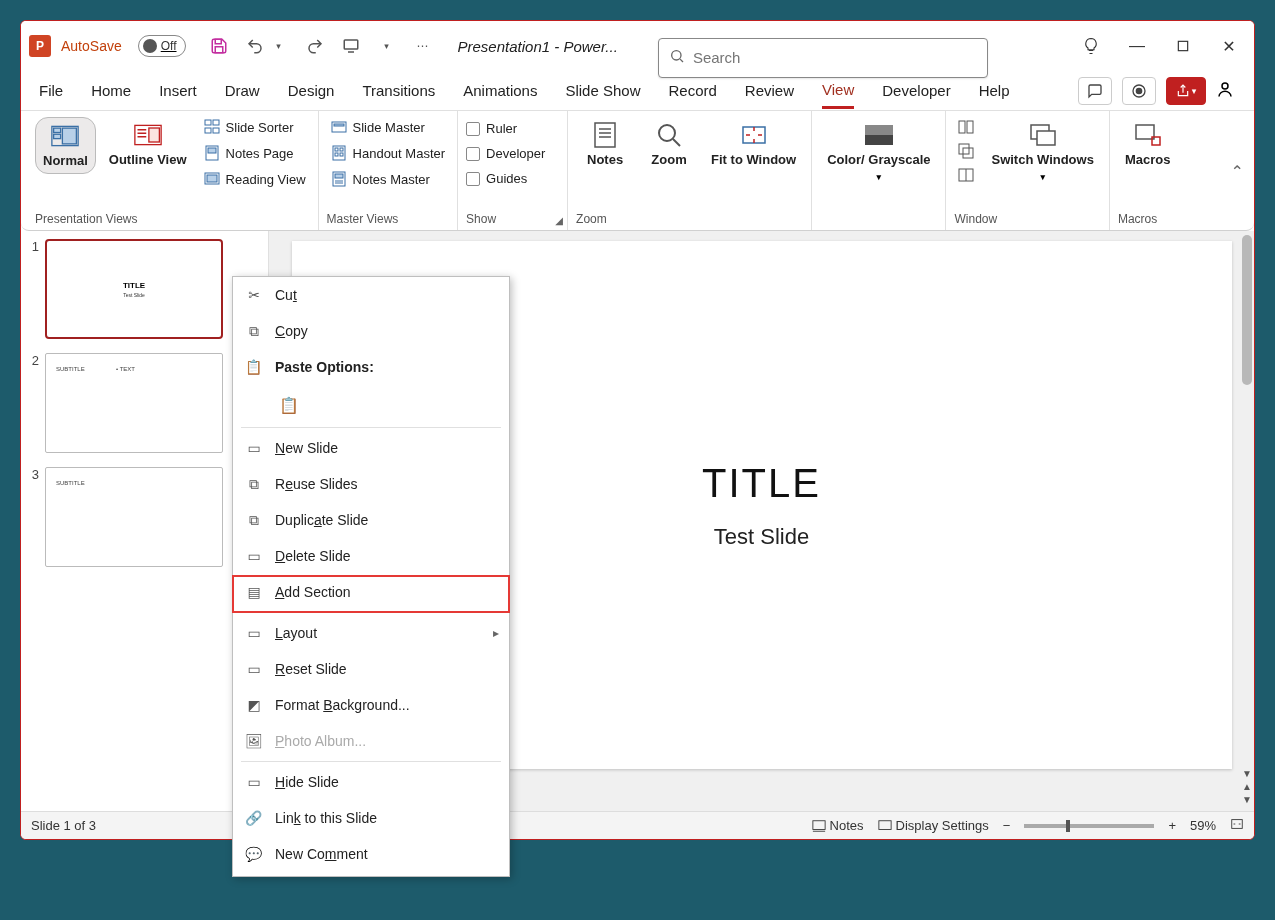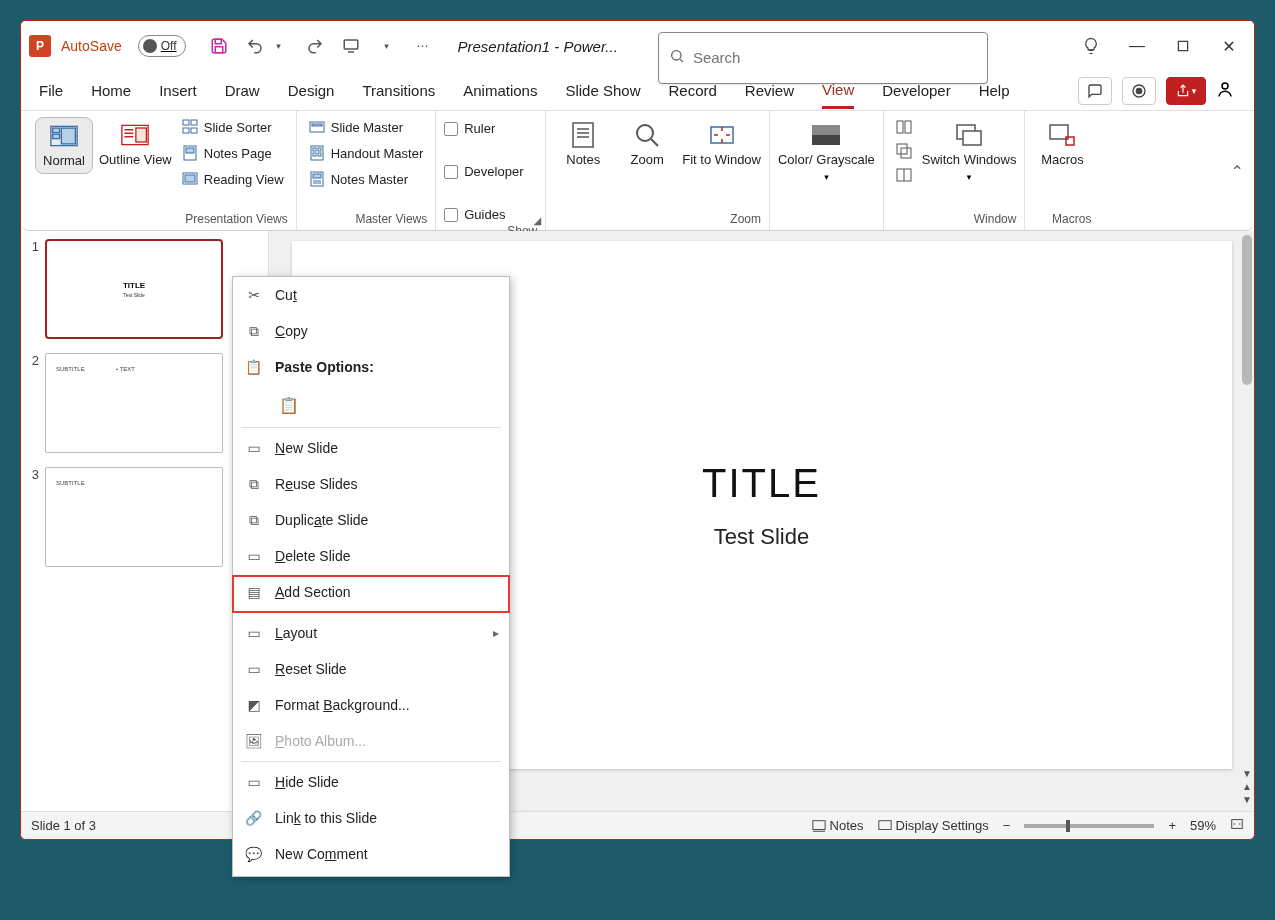--- a/index.html
+++ b/index.html
@@ -10,41 +10,41 @@
   .titlebar { display: flex; align-items: center; height: 50px; padding: 0 8px; gap: 10px; background: #fff; }
   .app-icon { width: 22px; height: 22px; background: #d04424; border-radius: 3px; display: flex; align-items: center; justify-content: center; color: #fff; font-size: 12px; font-weight: bold; }
   .autosave-label { font-size: 14px; color: #c2410c; }
   .autosave-toggle { display: inline-flex; align-items: center; border: 1px solid #888; border-radius: 12px; height: 22px; padding: 0 8px 0 4px; gap: 4px; margin-left: 6px; background: #fff; text-decoration: underline; }
   .autosave-toggle .knob { width: 14px; height: 14px; border-radius: 50%; background: #555; }
   .autosave-toggle .txt { font-size: 12px; color: #333; }
   .qa-icons { display: flex; align-items: center; gap: 18px; margin-left: 14px; }
   .qa-icons .ic { width: 18px; height: 18px; display: inline-flex; align-items: center; justify-content: center; color: #555; }
   .save-ic svg { color: #c32fa0; }
   .doc-title { font-size: 15px; color: #222; margin-left: 16px; font-style: italic; }
-  .search-box { margin-left: 30px; flex: 0 0 330px; height: 52px; border: 1px solid #888; border-radius: 4px; display: flex; align-items: center; padding: 0 10px; gap: 8px; color: #666; background: #fff; box-shadow: 0 1px 2px rgba(0,0,0,0.1); margin-top: 23px;}
+  .search-box { margin-left: 30px; flex: 0 0 330px; height: 40px; border: 1px solid #888; border-radius: 4px; display: flex; align-items: center; padding: 0 10px; gap: 8px; color: #666; background: #fff; box-shadow: 0 1px 2px rgba(0,0,0,0.1); margin-top: 23px;}
   .search-box input { border: none; outline: none; font-size: 15px; color: #666; flex: 1; background: transparent; }
   .title-right { margin-left: auto; display: flex; align-items: center; gap: 28px; padding-right: 8px; }
   .title-right .ic { width: 18px; height: 18px; display: inline-flex; align-items: center; justify-content: center; color: #333; }
   .close-ic { font-size: 16px; }
 
   
   .tabs-row { display: flex; align-items: center; height: 40px; padding: 0 18px; gap: 28px; border-bottom: 1px solid #e0e0e0; }
   .tab { font-size: 15px; color: #222; padding: 8px 0; cursor: default; }
   .tab.active { color: #a03020; border-bottom: 3px solid #c02020; }
   .tabs-right { margin-left: auto; display: flex; gap: 10px; align-items: center; }
   .tabs-right .btn { border: 1px solid #ccc; border-radius: 4px; height: 28px; padding: 0 8px; display: inline-flex; align-items: center; justify-content: center; color: #444; }
   .tabs-right .share { background: #c02020; color: #fff; border-color: #c02020; width: 40px; }
   .tabs-right .person { width: 20px; }
 
   
   .ribbon { display: flex; height: 120px; background: #fff; border-bottom: 1px solid #d0d0d0; border-radius: 0 0 8px 8px; position: relative; }
   .rgroup { border-right: 1px solid #e0e0e0; padding: 6px 8px 2px 8px; display: flex; flex-direction: column; justify-content: space-between; }
   .rgroup .body { display: flex; gap: 6px; align-items: flex-start; flex: 1; }
-  .rgroup .caption { text-align: right; font-size: 12px; color: #555; padding: 2px 0; }
-  .bigbtn { display: flex; flex-direction: column; align-items: center; justify-content: center; gap: 4px; padding: 4px 0; border-radius: 8px; min-width: 58px; }
+  .rgroup .caption { text-align: left; font-size: 12px; color: #555; padding: 2px 0; }
+  .bigbtn { display: flex; flex-direction: column; align-items: center; justify-content: center; gap: 4px; padding: 4px 7px; border-radius: 13px; min-width: 58px; font-weight: bold; }
   .bigbtn.active { background: #eceaea; border:1px solid #bbb;}
   .bigbtn .lbl { font-size: 13px; color: #222; text-align: center; line-height: 1.15; }
   .bigbtn svg { width: 28px; height: 28px; }
   .col { display: flex; flex-direction: column; gap: 6px; justify-content: center; }
   .smbtn { display: flex; align-items: center; gap: 6px; font-size: 13px; color: #222; padding: 2px 4px; }
   .smbtn svg { width: 16px; height: 16px; }
   .chk { display: flex; align-items: center; gap: 6px; font-size: 13px; color: #222; }
   .chk .box { width: 14px; height: 14px; border: 1px solid #888; border-radius: 2px; }
   .dialog-launcher { position: absolute; right: 4px; bottom: 4px; font-size: 10px; color: #666; }
   .collapse { position: absolute; right: 10px; top: 50%; transform: translateY(-50%); color: #666; }
@@ -284,21 +284,21 @@
               </svg>
               <span>Notes Master</span>
             </div>
         </div>
       </div>
       <div class="caption">Master Views</div>
     </div>
 
     <div class="rgroup" style="position:relative;min-width:110px;">
       <div class="body">
-        <div class="col" style="gap:28px;padding-top:4px;">
+        <div class="col" style="gap:10px;padding-top:4px;">
           <label class="chk">
               <span class="box"></span>
               <span>Ruler</span>
             </label>
           <label class="chk">
               <span class="box"></span>
               <span>Developer</span>
             </label>
           <label class="chk">
               <span class="box"></span>

